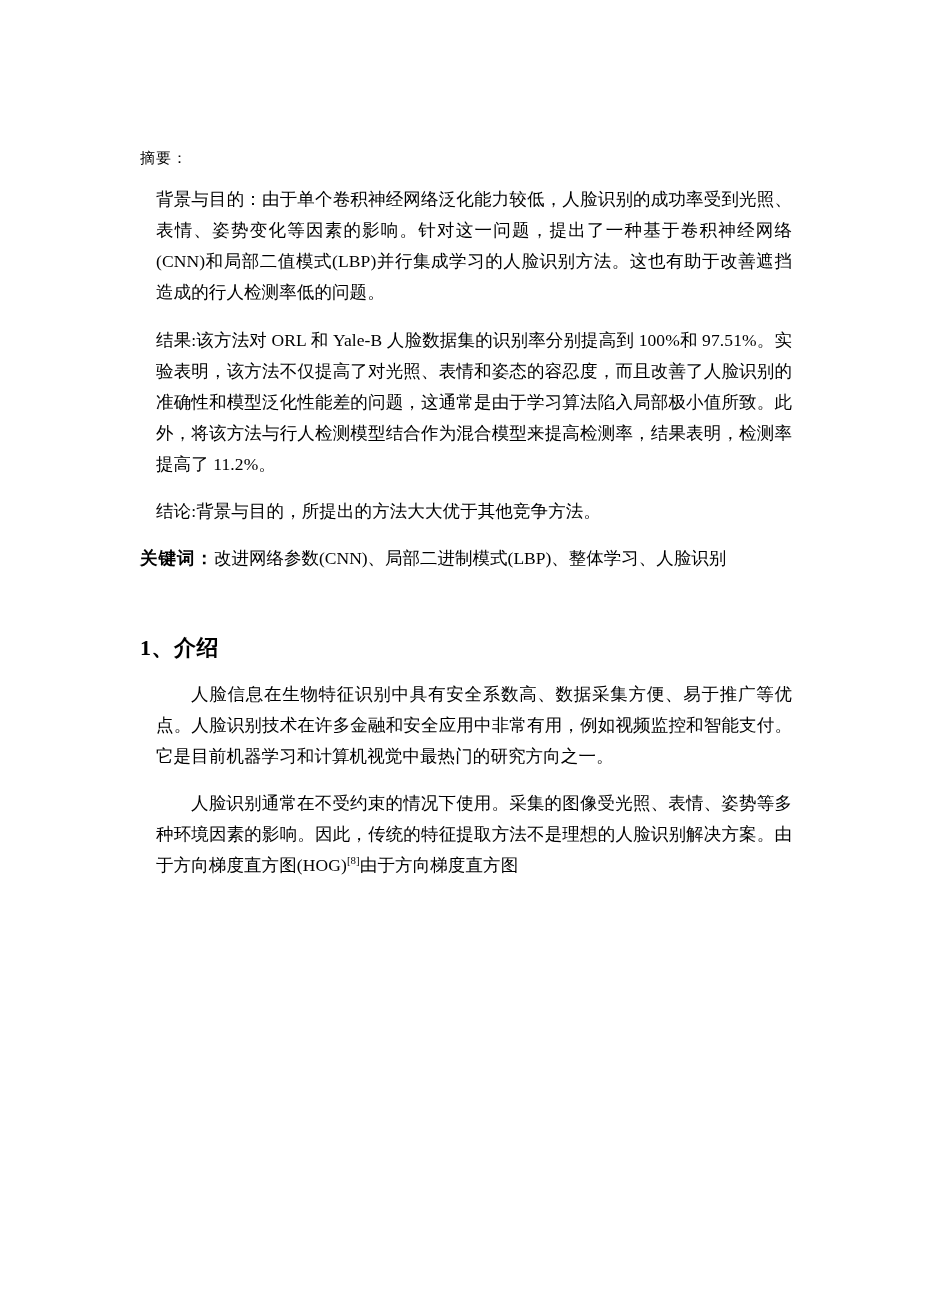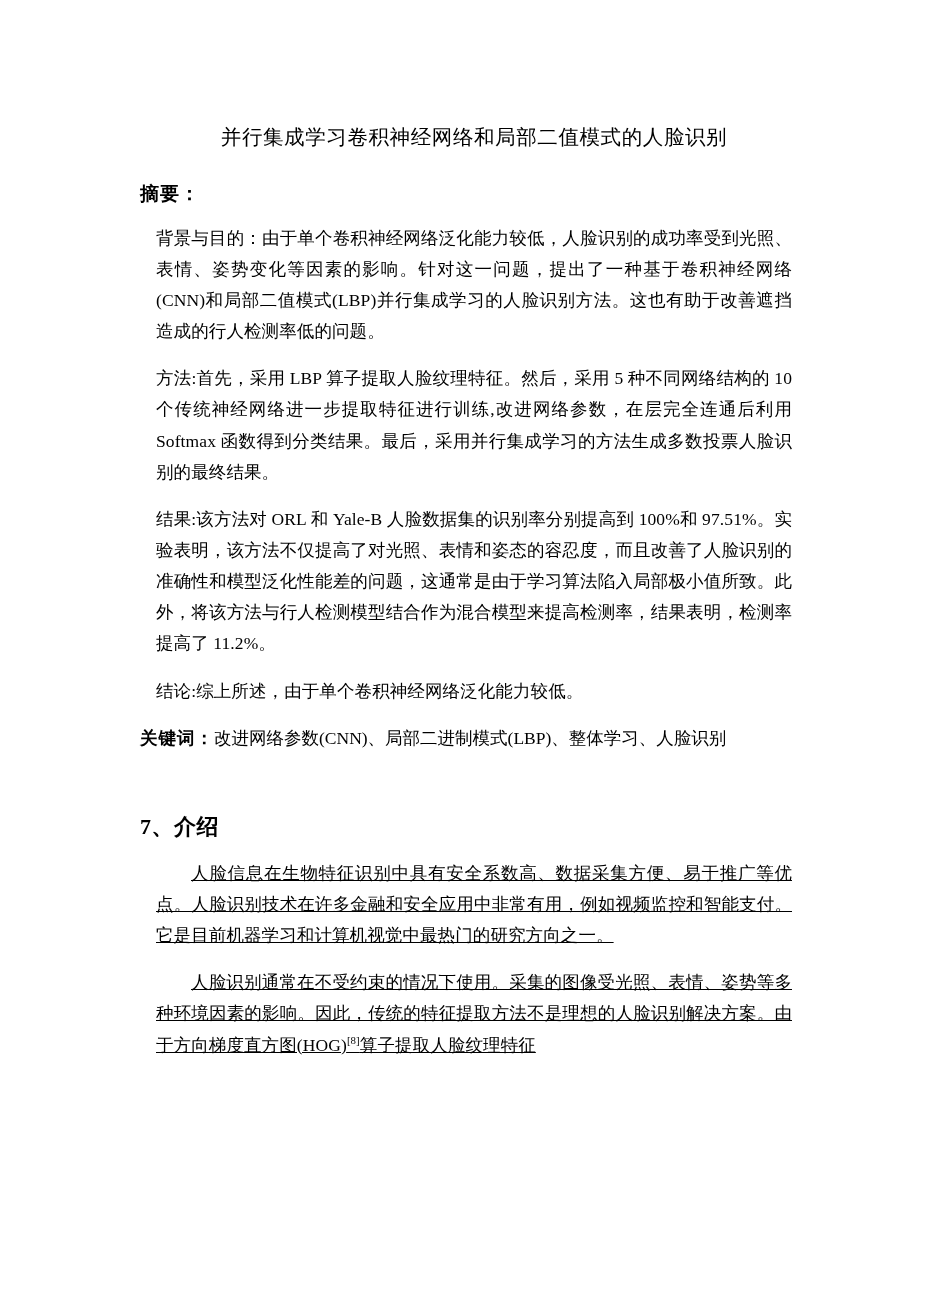--- a/index.html
+++ b/index.html
@@ -20,36 +20,35 @@
   }
   .title {
     font-size: 20.5px;
     text-align: center;
     letter-spacing: 0.6px;
     margin: 22px 0 0 0;
     line-height: 1.5;
     white-space: nowrap;
   }
   .abstract-label {
-    font-size: 19px;
-    font-weight: bold;
-    margin-top: 28px;
+    font-size: 15px;
+    font-weight: normal;
+    margin-top: 49px;
     letter-spacing: 1px;
   }
   .para {
     font-size: 17.5px;
     line-height: 1.78;
     text-align: justify;
     text-justify: inter-ideograph;
     margin: 16px;
     letter-spacing: 0.1px;
   }
   .para.indent {
     text-indent: 2em;
-    text-decoration: underline;
   }
   .kw {
     font-size: 17.5px;
     line-height: 1.78;
     text-align: justify;
     text-justify: inter-ideograph;
     margin: 0;
   }
   .kw b {
     letter-spacing: 1px;
@@ -65,30 +64,28 @@
     font-size: 0.62em;
     vertical-align: super;
     line-height: 0;
   }
 </style>
 </head>
 <body>
 
 <div class="page">
 
-  <div class="title">并行集成学习卷积神经网络和局部二值模式的人脸识别</div>
 
   <div class="abstract-label">摘要：</div>
 
   <p class="para">背景与目的：由于单个卷积神经网络泛化能力较低，人脸识别的成功率受到光照、表情、姿势变化等因素的影响。针对这一问题，提出了一种基于卷积神经网络(CNN)和局部二值模式(LBP)并行集成学习的人脸识别方法。这也有助于改善遮挡造成的行人检测率低的问题。</p>
-  <p class="para">方法:首先，采用 LBP 算子提取人脸纹理特征。然后，采用 5 种不同网络结构的 10 个传统神经网络进一步提取特征进行训练,改进网络参数，在层完全连通后利用 Softmax 函数得到分类结果。最后，采用并行集成学习的方法生成多数投票人脸识别的最终结果。</p>
   <p class="para">结果:该方法对 ORL 和 Yale-B 人脸数据集的识别率分别提高到 100%和 97.51%。实验表明，该方法不仅提高了对光照、表情和姿态的容忍度，而且改善了人脸识别的准确性和模型泛化性能差的问题，这通常是由于学习算法陷入局部极小值所致。此外，将该方法与行人检测模型结合作为混合模型来提高检测率，结果表明，检测率提高了 11.2%。</p>
-  <p class="para">结论:综上所述，由于单个卷积神经网络泛化能力较低。</p>
+  <p class="para">结论:背景与目的，所提出的方法大大优于其他竞争方法。</p>
 
   <p class="kw"><b>关键词：</b><span>改进网络参数(CNN)、局部二进制模式(LBP)、整体学习、人脸识别</span></p>
 
-  <div class="section-head">7、介绍</div>
+  <div class="section-head">1、介绍</div>
 
   <p class="para indent">人脸信息在生物特征识别中具有安全系数高、数据采集方便、易于推广等优点。人脸识别技术在许多金融和安全应用中非常有用，例如视频监控和智能支付。它是目前机器学习和计算机视觉中最热门的研究方向之一。</p>
 
-  <p class="para indent"><span>人脸识别通常在不受约束的情况下使用。采集的图像受光照、表情、姿势等多种环境因素的影响。因此，传统的特征提取方法不是理想的人脸识别解决方案。由于方向梯度直方图(HOG)</span><sup>[8]</sup><span>算子提取人脸纹理特征</span></p>
+  <p class="para indent"><span>人脸识别通常在不受约束的情况下使用。采集的图像受光照、表情、姿势等多种环境因素的影响。因此，传统的特征提取方法不是理想的人脸识别解决方案。由于方向梯度直方图(HOG)</span><sup>[8]</sup><span>由于方向梯度直方图</span></p>
 
 </div>
 
 </body></html>

